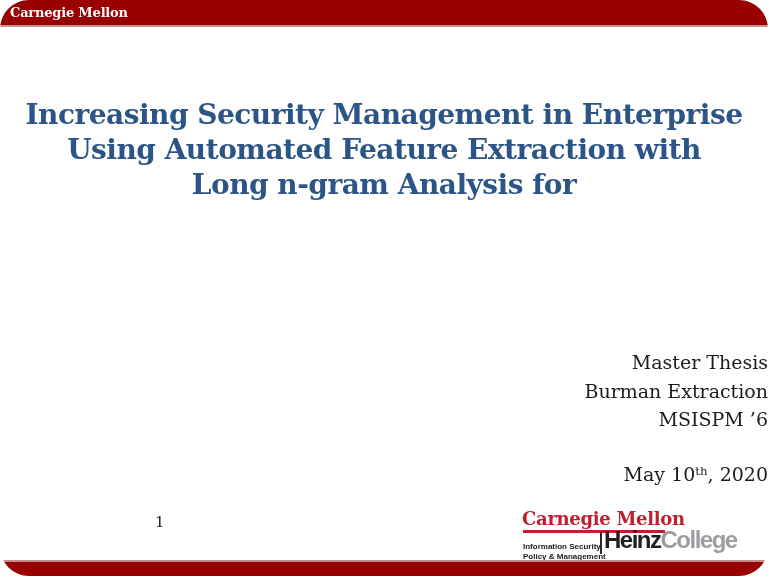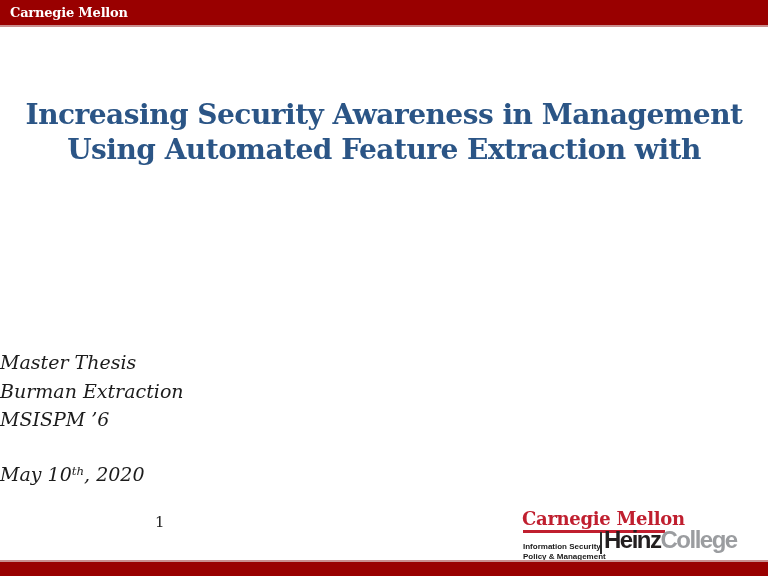--- a/index.html
+++ b/index.html
@@ -11,20 +11,21 @@
     --heinz-black:#231f20;
     --college-gray:#9b9da0;
   }
   html,body{margin:0;padding:0;background:#ffffff;}
   .slide{
     position:relative;
     width:768px;height:576px;
     background:#ffffff;
     overflow:hidden;
     font-family:"DejaVu Serif","Liberation Serif",serif;
+    border-radius:29px;
   }
 
   
   .top-bar{
     position:absolute;left:0;top:0;width:768px;height:25px;
     background:var(--bar-red);
   }
   .top-bar-edge{
     position:absolute;left:0;top:25px;width:768px;height:2px;
     background:var(--bar-edge);
@@ -41,23 +42,23 @@
     text-align:center;
     color:var(--title-blue);
     font-weight:bold;
     font-size:28px;line-height:35px;letter-spacing:-0.5px;
   }
   .title-line{white-space:nowrap;}
 
   
   .byline-block{
     position:absolute;left:0;top:348px;width:768px;
-    text-align:left;
+    text-align:right;
     color:var(--body-black);
-    font-size:19px;line-height:28.5px;font-style:italic;
+    font-size:19px;line-height:28.5px;
   }
   .byline-spacer{height:26px;}
   .date-sup{
     font-size:0.62em;
     position:relative;top:-0.45em;
   }
 
   
   .page-number{
     position:absolute;left:155px;top:513px;
@@ -107,22 +108,23 @@
 </head>
 <body>
 
 <div class="slide">
 
   <div class="top-bar"></div>
   <div class="top-bar-edge"></div>
   <div class="cm-wordmark-top">Carnegie Mellon</div>
 
   <div class="title-block">
-    <div class="title-line">Increasing Security Awareness in Management</div>
+    <div class="title-line">Increasing Security Management in Enterprise</div>
     <div class="title-line">Using Automated Feature Extraction with</div>
+    <div class="title-line">Long n-gram Analysis for</div>
   </div>
 
   <div class="byline-block">
     <div>Master Thesis</div>
     <div>Burman Extraction</div>
     <div>MSISPM ’6</div>
     <div class="byline-spacer"></div>
     <div><span>May 10</span><span class="date-sup">th</span><span>, 2020</span></div>
   </div>
 

